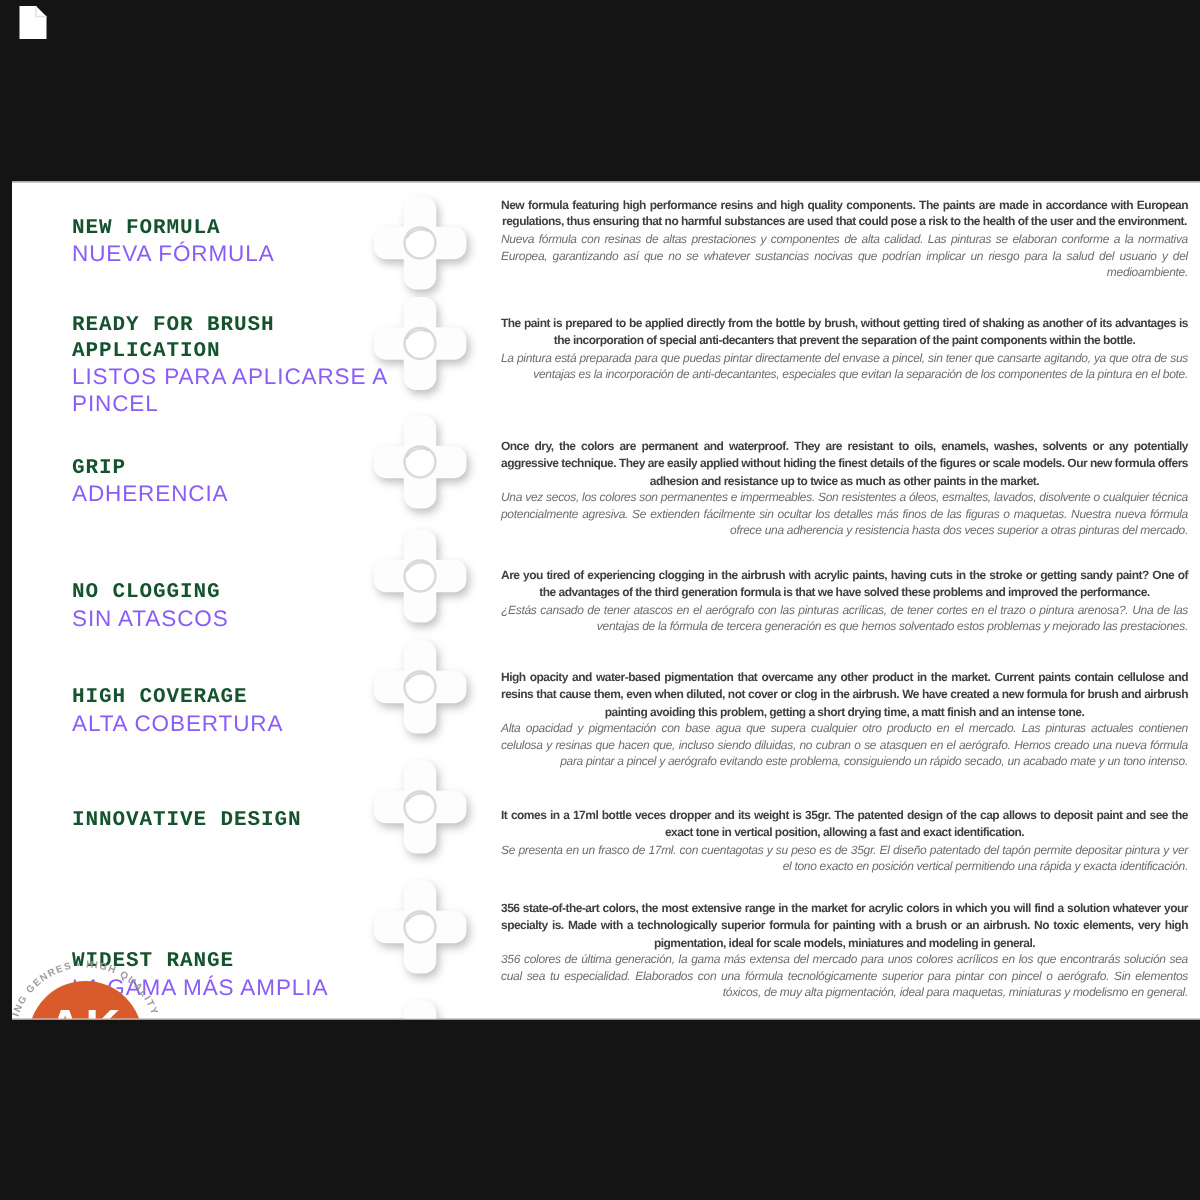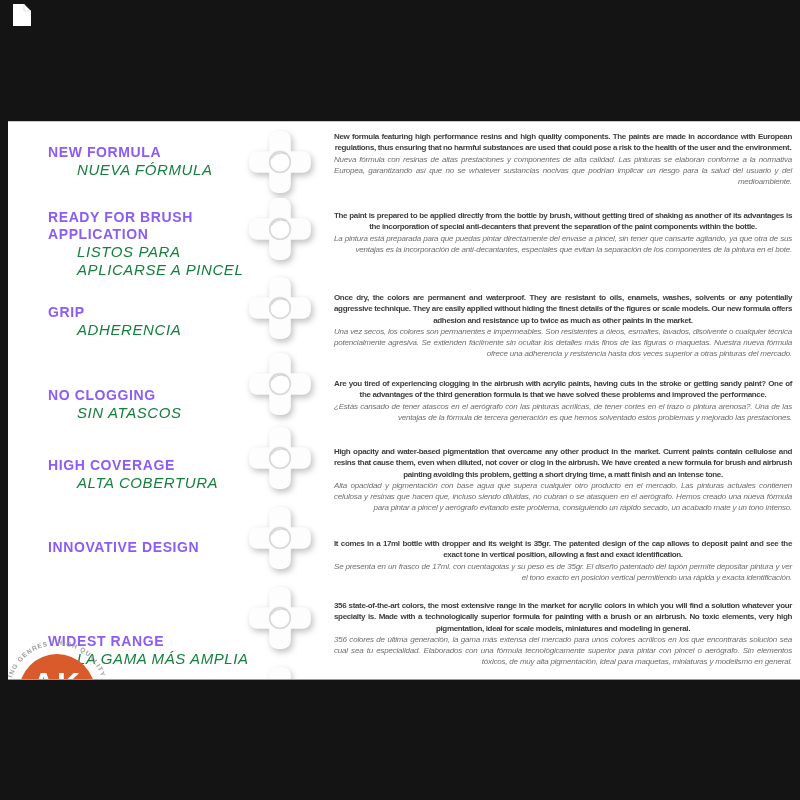--- a/index.html
+++ b/index.html
@@ -13,25 +13,25 @@
     position:absolute;left:8px;top:121px;width:792px;height:559px;
     background:#ffffff;overflow:hidden;
     border-top:1px solid #c9c9c9;border-bottom:1px solid #9d9d9d;
     box-sizing:border-box;
   }
   .corner-icon{position:absolute;left:12px;top:3px;width:20px;height:24px;}
   
   .feature{position:absolute;left:40px;width:215px;}
   .feat-en{
     font-weight:bold;font-size:14px;line-height:17px;letter-spacing:.6px;
-    color:#8b5cf6;text-transform:uppercase;
+    color:#14532d;text-transform:uppercase;font-family:Liberation Mono, monospace;
   }
   .feat-es{
-    font-style:italic;font-size:15px;line-height:18px;letter-spacing:.6px;
-    color:#15803d;text-transform:uppercase;margin-left:29px;
+    font-size:15px;line-height:18px;letter-spacing:.6px;
+    color:#8b5cf6;text-transform:uppercase;
   }
   
   .cross{
     position:absolute;left:239px;width:66px;height:66px;
     filter:drop-shadow(2.5px 3.5px 3px rgba(90,90,90,.38));
   }
   .cross svg{overflow:visible;}
   
   .para{position:absolute;left:326px;width:458px;font-size:8px;}
   .para-en{
@@ -142,21 +142,21 @@
   </div>
   <div class="para" style="top:256px">
     <div class="para-en">Are you tired of experiencing clogging in the airbrush with acrylic paints, having cuts in the stroke or getting sandy paint? One of the advantages of the third generation formula is that we have solved these problems and improved the performance.</div>
     <div class="para-es">¿Estás cansado de tener atascos en el aerógrafo con las pinturas acrílicas, de tener cortes en el trazo o pintura arenosa?. Una de las ventajas de la fórmula de tercera generación es que hemos solventado estos problemas y mejorado las prestaciones.</div>
   </div>
   <div class="para" style="top:324px">
     <div class="para-en">High opacity and water-based pigmentation that overcame any other product in the market. Current paints contain cellulose and resins that cause them, even when diluted, not cover or clog in the airbrush. We have created a new formula for brush and airbrush painting avoiding this problem, getting a short drying time, a matt finish and an intense tone.</div>
     <div class="para-es">Alta opacidad y pigmentación con base agua que supera cualquier otro producto en el mercado. Las pinturas actuales contienen celulosa y resinas que hacen que, incluso siendo diluidas, no cubran o se atasquen en el aerógrafo. Hemos creado una nueva fórmula para pintar a pincel y aerógrafo evitando este problema, consiguiendo un rápido secado, un acabado mate y un tono intenso.</div>
   </div>
   <div class="para" style="top:416px">
-    <div class="para-en">It comes in a 17ml bottle with dropper and its weight is 35gr. The patented design of the cap allows to deposit paint and see the exact tone in vertical position, allowing a fast and exact identification.</div>
+    <div class="para-en">It comes in a 17ml bottle veces dropper and its weight is 35gr. The patented design of the cap allows to deposit paint and see the exact tone in vertical position, allowing a fast and exact identification.</div>
     <div class="para-es">Se presenta en un frasco de 17ml. con cuentagotas y su peso es de 35gr. El diseño patentado del tapón permite depositar pintura y ver el tono exacto en posición vertical permitiendo una rápida y exacta identificación.</div>
   </div>
   <div class="para" style="top:478px">
     <div class="para-en">356 state-of-the-art colors, the most extensive range in the market for acrylic colors in which you will find a solution whatever your specialty is. Made with a technologically superior formula for painting with a brush or an airbrush. No toxic elements, very high pigmentation, ideal for scale models, miniatures and modeling in general.</div>
     <div class="para-es">356 colores de última generación, la gama más extensa del mercado para unos colores acrílicos en los que encontrarás solución sea cual sea tu especialidad. Elaborados con una fórmula tecnológicamente superior para pintar con pincel o aerógrafo. Sin elementos tóxicos, de muy alta pigmentación, ideal para maquetas, miniaturas y modelismo en general.</div>
   </div>
 
   <div class="badge">
     <svg viewBox="0 0 140 56" width="140" height="56">
       <defs>

